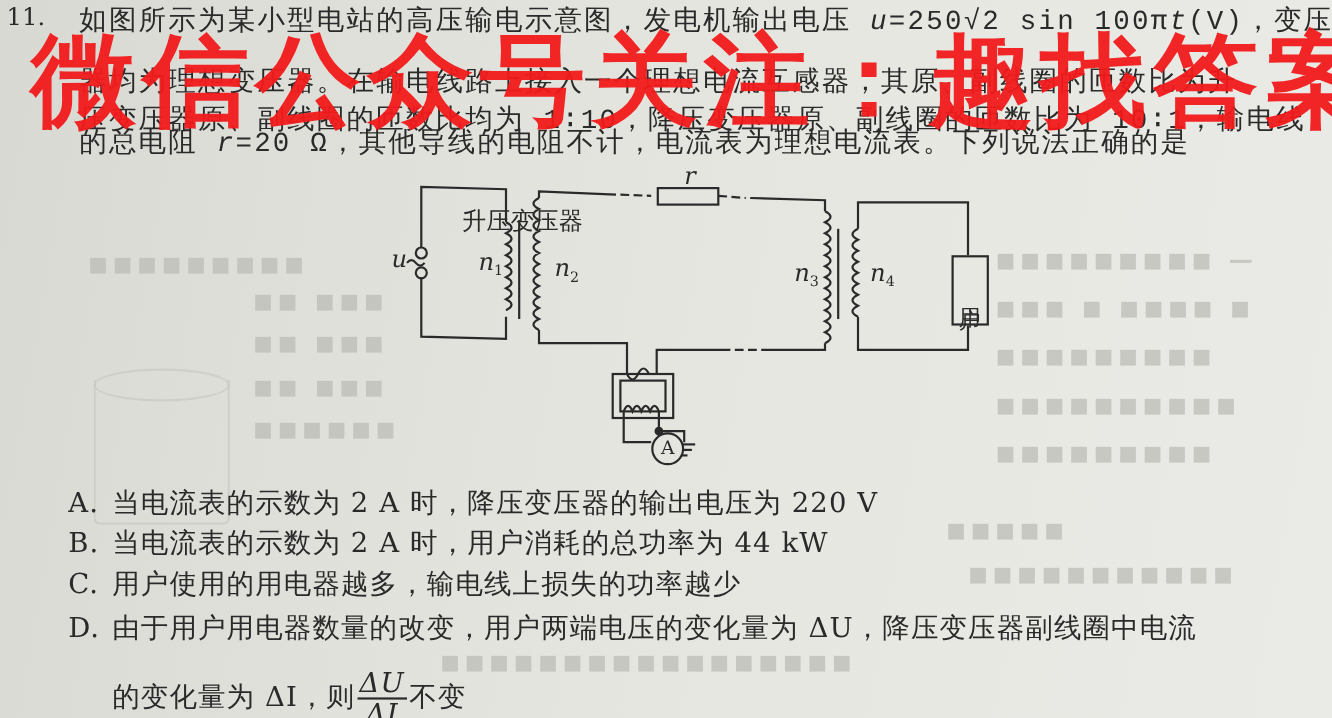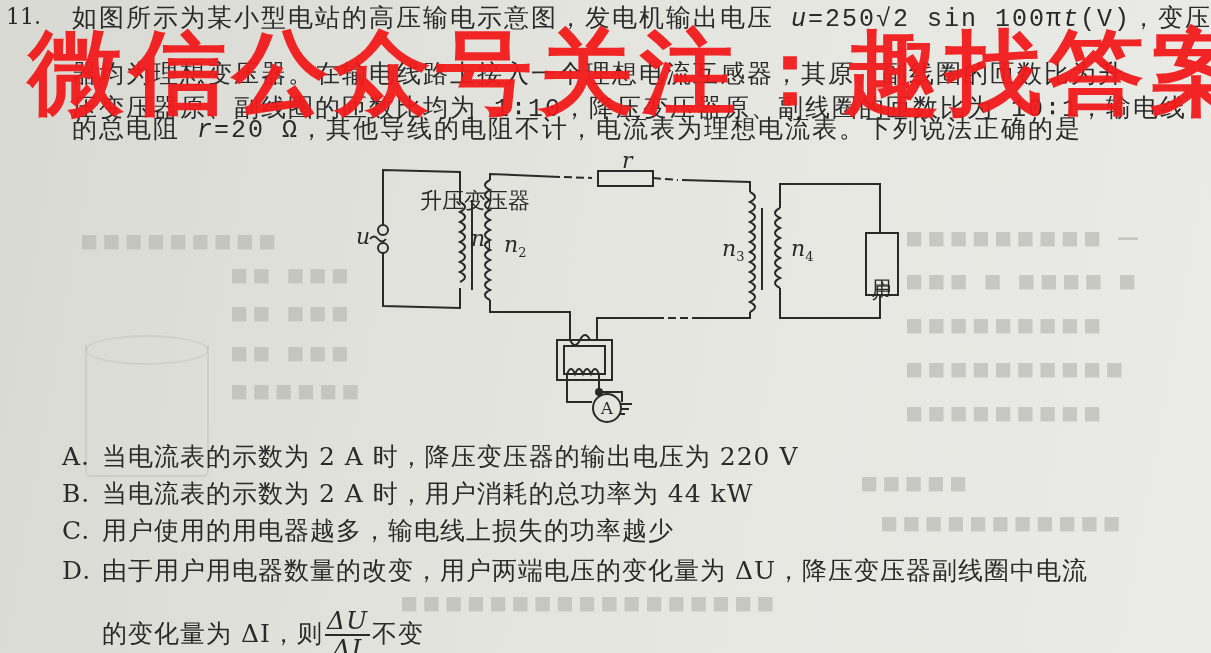--- a/index.html
+++ b/index.html
@@ -126,21 +126,21 @@
         <circle cx="239" cy="252" r="3" fill="#2a2a2a"></circle>
         <polyline points="239,252 262,252 262,262"></polyline>
         <line x1="252" y1="264" x2="272" y2="264"></line>
         <line x1="255" y1="269" x2="269" y2="269"></line>
         <line x1="259" y1="274" x2="265" y2="274"></line>
       </g>
     </svg>
     <div class="c-label" style="left:60px; top:6px;margin-top:40px;">升压变压器</div>
     <div class="c-var" style="left:262px; top:8px;">r</div>
     <div class="c-var" style="left:-4px; top:84px;">u</div>
-    <div class="c-var" style="left:75px; top:86px;margin-left:36px;"><span>n</span><sub>1</sub></div>
+    <div class="c-var" style="left:75px; top:86px;"><span>n</span><sub>1</sub></div>
     <div class="c-var" style="left:144px; top:92px;"><span>n</span><sub>2</sub></div>
     <div class="c-var" style="left:362px; top:96px;"><span>n</span><sub>3</sub></div>
     <div class="c-var" style="left:431px; top:96px;"><span>n</span><sub>4</sub></div>
     <div class="user-box">用户</div>
     <div class="ammeter">A</div>
   </div>
 
   <div class="opt" style="top:440px;">
     <span class="key">A.</span><span>当电流表的示数为 2 A 时，降压变压器的输出电压为 220 V</span>
   </div>

